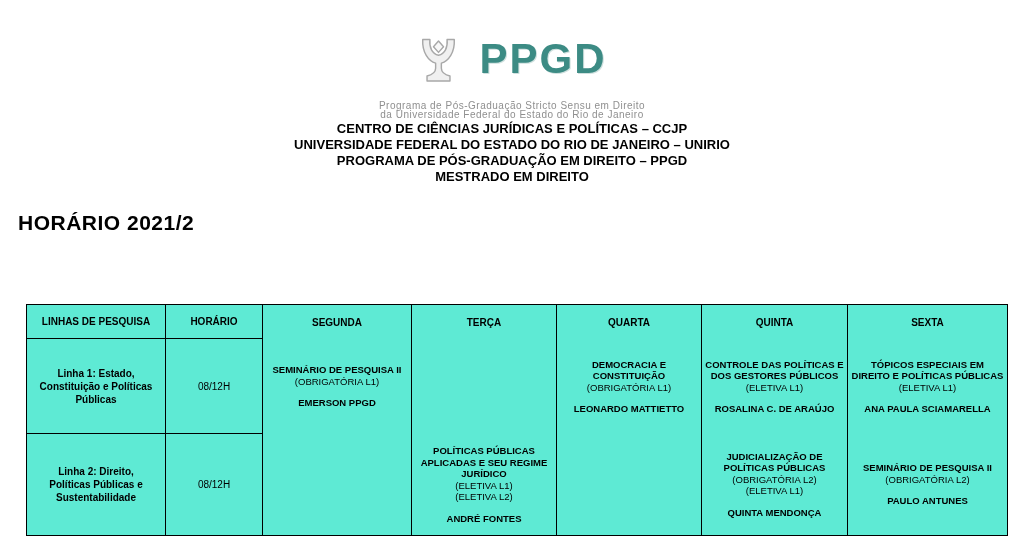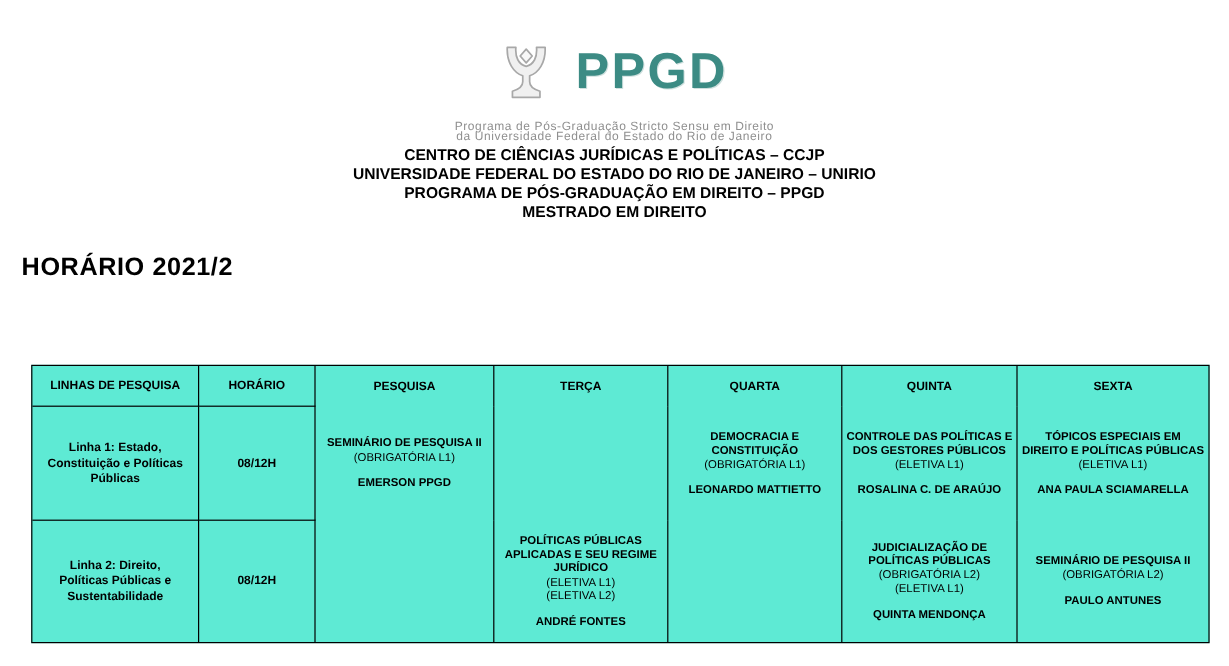--- a/index.html
+++ b/index.html
@@ -53,21 +53,21 @@
   }
   .cell{
     display:flex; flex-direction:column;
     align-items:center; justify-content:center;
     text-align:center; overflow:hidden;
   }
   .br{ border-right:1px solid #000; }
   .bb{ border-bottom:1px solid #000; }
   .hdr{ font-weight:bold; font-size:10px; }
   .linha{ font-weight:bold; font-size:10px; line-height:13px; padding:0 12px; }
-  .hora{ font-weight:bold; font-size:10px; }
+  .hora{ font-weight:normal; font-size:10px; }
   .day{ font-size:9.5px; line-height:11.5px; padding:0 3px; }
   .course{ font-weight:bold; }
   .note{ font-weight:normal; }
   .prof{ font-weight:bold; margin-top:10px; }
 </style>
 </head>
 <body>
 
 <div class="page">
 
@@ -93,21 +93,21 @@
     <div>PROGRAMA DE PÓS-GRADUAÇÃO EM DIREITO – PPGD</div>
     <div>MESTRADO EM DIREITO</div>
   </div>
 
   <div class="doc-title">HORÁRIO 2021/2</div>
 
   <div class="schedule">
 
     <div class="cell hdr br bb">LINHAS DE PESQUISA</div>
     <div class="cell hdr br bb">HORÁRIO</div>
-    <div class="cell hdr br">PESQUISA</div>
+    <div class="cell hdr br">SEGUNDA</div>
     <div class="cell hdr br">TERÇA</div>
     <div class="cell hdr br">QUARTA</div>
     <div class="cell hdr br">QUINTA</div>
     <div class="cell hdr">SEXTA</div>
 
     <div class="cell linha br bb">Linha 1: Estado, Constituição e Políticas Públicas</div>
     <div class="cell hora br bb">08/12H</div>
 
     <div class="cell day br">
       <div class="course">SEMINÁRIO DE PESQUISA II</div>

